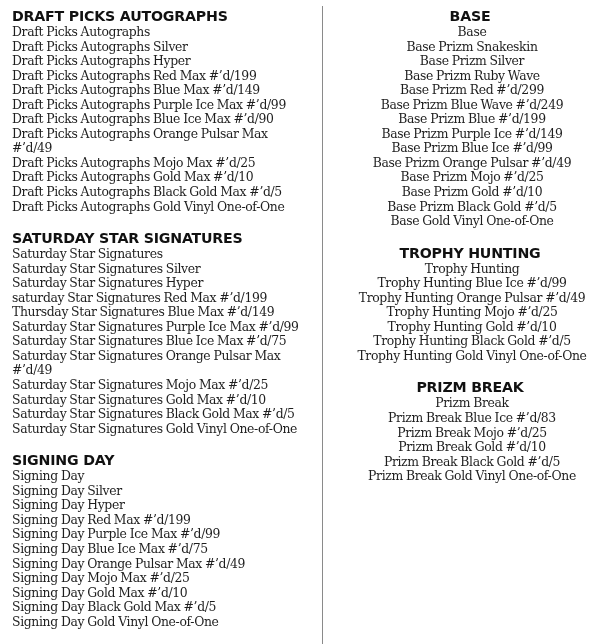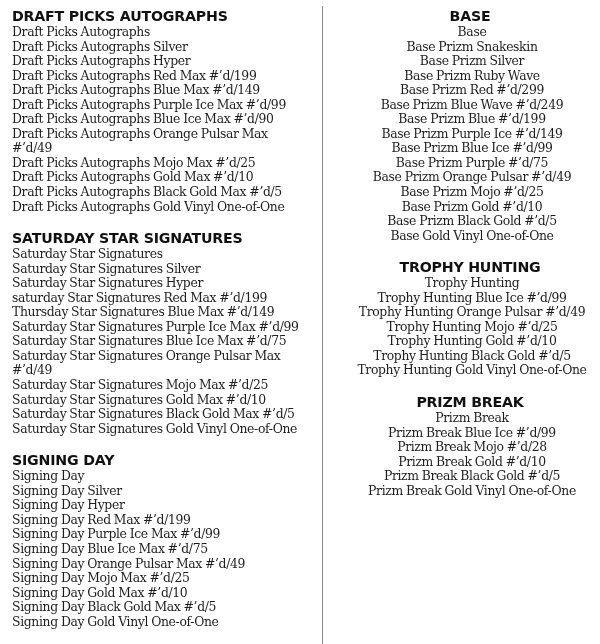--- a/index.html
+++ b/index.html
@@ -143,21 +143,20 @@
       <ul class="items">
         <li class="item">Base</li>
         <li class="item">Base Prizm Snakeskin</li>
         <li class="item">Base Prizm Silver</li>
         <li class="item">Base Prizm Ruby Wave</li>
         <li class="item">Base Prizm Red #’d/299</li>
         <li class="item">Base Prizm Blue Wave #’d/249</li>
         <li class="item">Base Prizm Blue #’d/199</li>
         <li class="item">Base Prizm Purple Ice #’d/149</li>
         <li class="item">Base Prizm Blue Ice #’d/99</li>
-        <li class="item">Base Prizm Purple #’d/75</li>
         <li class="item">Base Prizm Orange Pulsar #’d/49</li>
         <li class="item">Base Prizm Mojo #’d/25</li>
         <li class="item">Base Prizm Gold #’d/10</li>
         <li class="item">Base Prizm Black Gold #’d/5</li>
         <li class="item">Base Gold Vinyl One-of-One</li>
       </ul>
     </section>
 
     <section class="section">
       <h2 class="section-title">TROPHY HUNTING</h2>
@@ -169,22 +168,22 @@
         <li class="item">Trophy Hunting Gold #’d/10</li>
         <li class="item">Trophy Hunting Black Gold #’d/5</li>
         <li class="item">Trophy Hunting Gold Vinyl One-of-One</li>
       </ul>
     </section>
 
     <section class="section">
       <h2 class="section-title">PRIZM BREAK</h2>
       <ul class="items">
         <li class="item">Prizm Break</li>
-        <li class="item">Prizm Break Blue Ice #’d/99</li>
-        <li class="item">Prizm Break Mojo #’d/28</li>
+        <li class="item">Prizm Break Blue Ice #’d/83</li>
+        <li class="item">Prizm Break Mojo #’d/25</li>
         <li class="item">Prizm Break Gold #’d/10</li>
         <li class="item">Prizm Break Black Gold #’d/5</li>
         <li class="item">Prizm Break Gold Vinyl One-of-One</li>
       </ul>
     </section>
 
   </div>
 
 </div>
 

